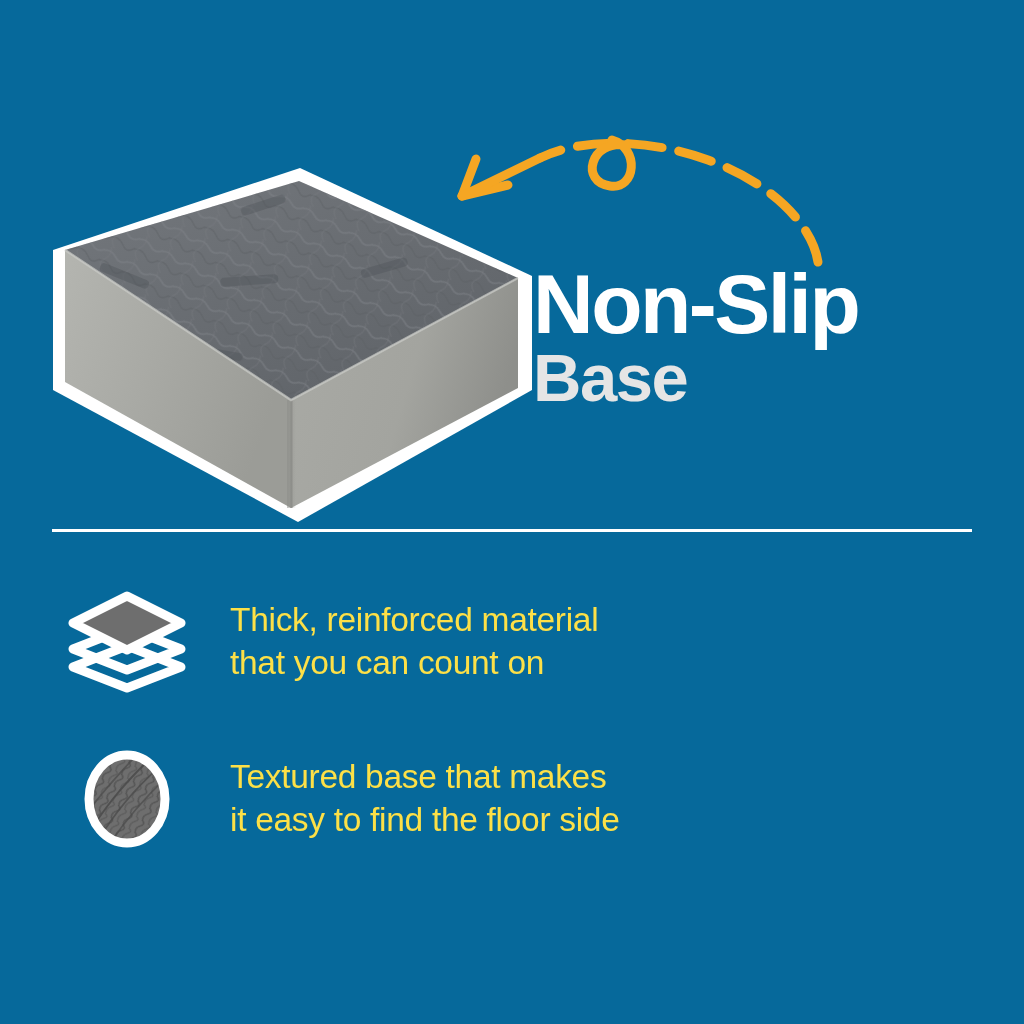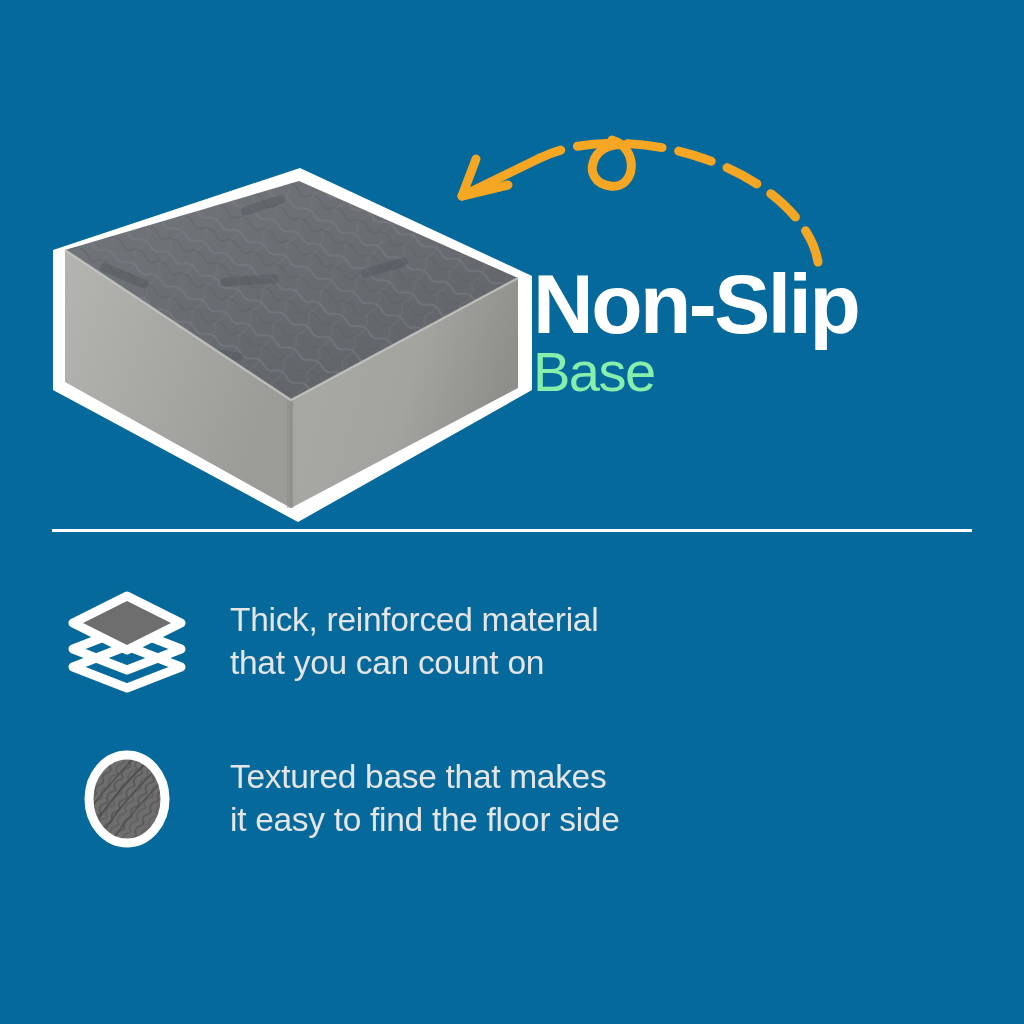--- a/index.html
+++ b/index.html
@@ -59,24 +59,24 @@
     display: block;
     color: #ffffff;
     font-size: 84px;
     line-height: 0.93;
     font-weight: 700;
     letter-spacing: -2.5px;
   }
 
   #headline .line-light {
     display: block;
-    color: #86efac;
-    font-size: 56px;
+    color: #e5e5e5;
+    font-size: 67px;
     line-height: 1.05;
-    font-weight: 400;
+    font-weight: 700;
     letter-spacing: -1.5px;
   }
 
   
   #divider {
     position: absolute;
     left: 52px;
     top: 529px;
     width: 920px;
     height: 3px;
@@ -107,21 +107,21 @@
   .feature-icon {
     flex: 0 0 130px;
     width: 130px;
     height: 115px;
     display: flex;
     align-items: center;
     justify-content: center;
   }
 
   .feature-text {
-    color: #e5e5e5;
+    color: #fde047;
     font-size: 33.5px;
     line-height: 1.26;
     font-weight: 400;
     letter-spacing: -0.3px;
     margin-left: 38px;
     white-space: pre-line;
   }
 </style>
 </head>
 <body>

